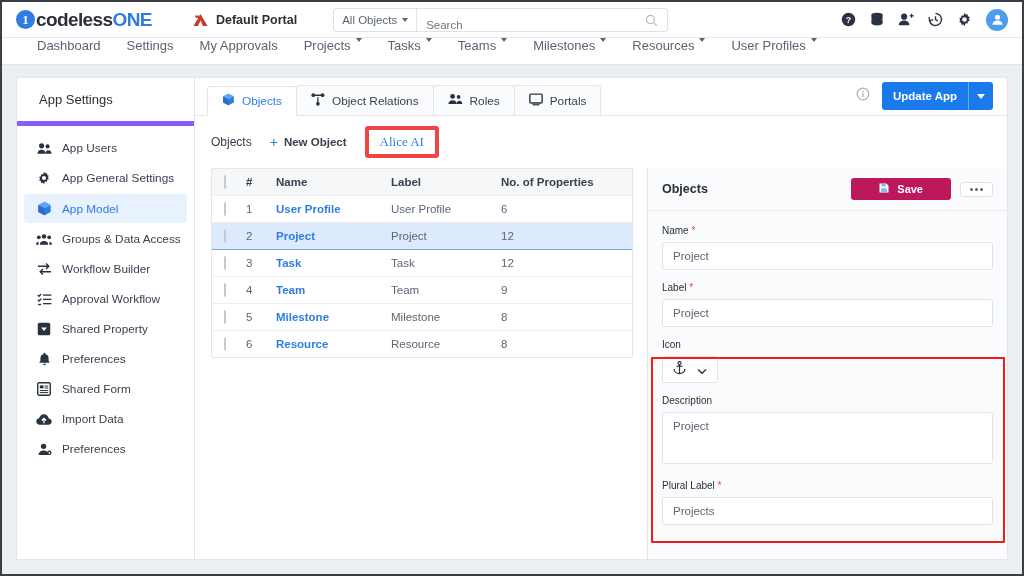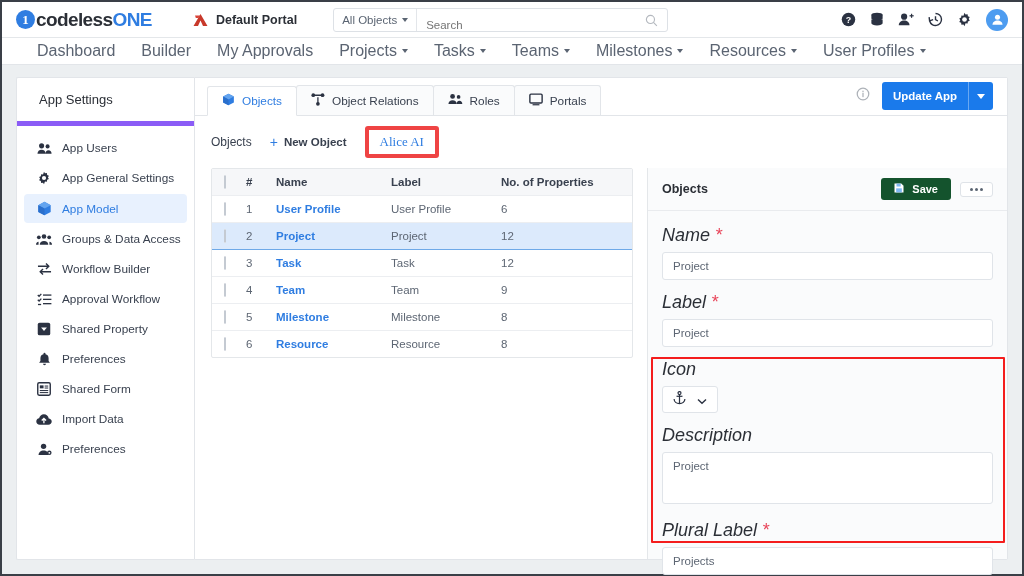--- a/index.html
+++ b/index.html
@@ -65,22 +65,22 @@
     width:22px;height:22px;border-radius:50%;
     background:#4d9cf0;display:flex;align-items:center;justify-content:center;
   }
 
   
   .navbar {
     height: 27px; background:#fff; display:flex; align-items:center;
     flex: 0 0 27px; border-bottom:1px solid #e2e5e9; padding-left: 22px;
   }
   .navitem {
-    font-size: 16px; color:#5b6472; padding: 0 13px;
-    display:flex; align-items:center; gap:5px; height:100%;
+    font-size: 13px; color:#5b6472; padding: 0 13px;
+    display:flex; gap:5px; height:100%;
   }
 
   
   .body { flex:1; display:flex; padding: 12px 14px 14px 14px; gap: 0; min-height:0; }
 
   .sidebar {
     width: 178px; background:#fff; border:1px solid #e2e5e9; border-right:none;
     border-radius: 2px 0 0 2px; flex:0 0 178px; display:flex; flex-direction:column;
   }
   .sb-title {
@@ -161,32 +161,32 @@
     width: 360px; flex:0 0 360px; background:#fafbfc;
     border-left:1px solid #e4e7ea; display:flex; flex-direction:column;
   }
   .rp-head {
     display:flex; align-items:center; padding: 10px 14px;
     border-bottom:1px solid #e9ebee;
   }
   .rp-title { font-size:12.5px; color:#2b2f36; font-weight:bold; }
   .rp-actions { margin-left:auto; display:flex; align-items:center; gap:9px; }
   .savebtn {
-    background:#14532d; color:#fff; border-radius:3px;
-    font-size:11px; padding: 5px 13px; display:flex; align-items:center; gap:8px; font-weight:bold;
+    background:#be185d; color:#fff; border-radius:3px;
+    font-size:11px; padding: 5px 28px; display:flex; align-items:center; gap:8px; font-weight:bold;
   }
   .dotsbtn {
     border:1px solid #dfe3e8; background:#fff; border-radius:3px;
     padding: 5px 9px; display:flex; align-items:center; gap:2px;
   }
   .dot { width:3px;height:3px;border-radius:50%;background:#5a6472; }
 
   .rp-body { padding: 14px 14px 0 14px; position:relative; }
   .fld { margin-bottom: 12px; }
-  .flabel { font-size:18px; color:#2b2f36; margin-bottom:6px; display:block;font-style:italic; }
+  .flabel { font-size:10px; color:#2b2f36; margin-bottom:6px; display:block; }
   .req { color:#e8455a; }
   .finput {
     width:100%; height:28px; border:1px solid #e0e4e9; border-radius:3px;
     background:#fff; font-size:11.5px; color:#5d6673; padding: 0 10px;
     outline:none; font-family:"Liberation Sans", sans-serif;
   }
   .ftext {
     width:100%; height:52px; border:1px solid #e0e4e9; border-radius:3px;
     background:#fff; font-size:11.5px; color:#5d6673; padding: 7px 10px;
     outline:none; resize:none; font-family:"Liberation Sans", sans-serif;
@@ -277,21 +277,21 @@
           </svg>
       </span>
     </div>
   </div>
 
   <div class="navbar">
     <div class="navitem">
         <span>Dashboard</span>
       </div>
     <div class="navitem">
-        <span>Builder</span>
+        <span>Settings</span>
       </div>
     <div class="navitem">
         <span>My Approvals</span>
       </div>
     <div class="navitem">
         <span>Projects</span>
         <span class="caret-d"></span>
       </div>
     <div class="navitem">
         <span>Tasks</span>

